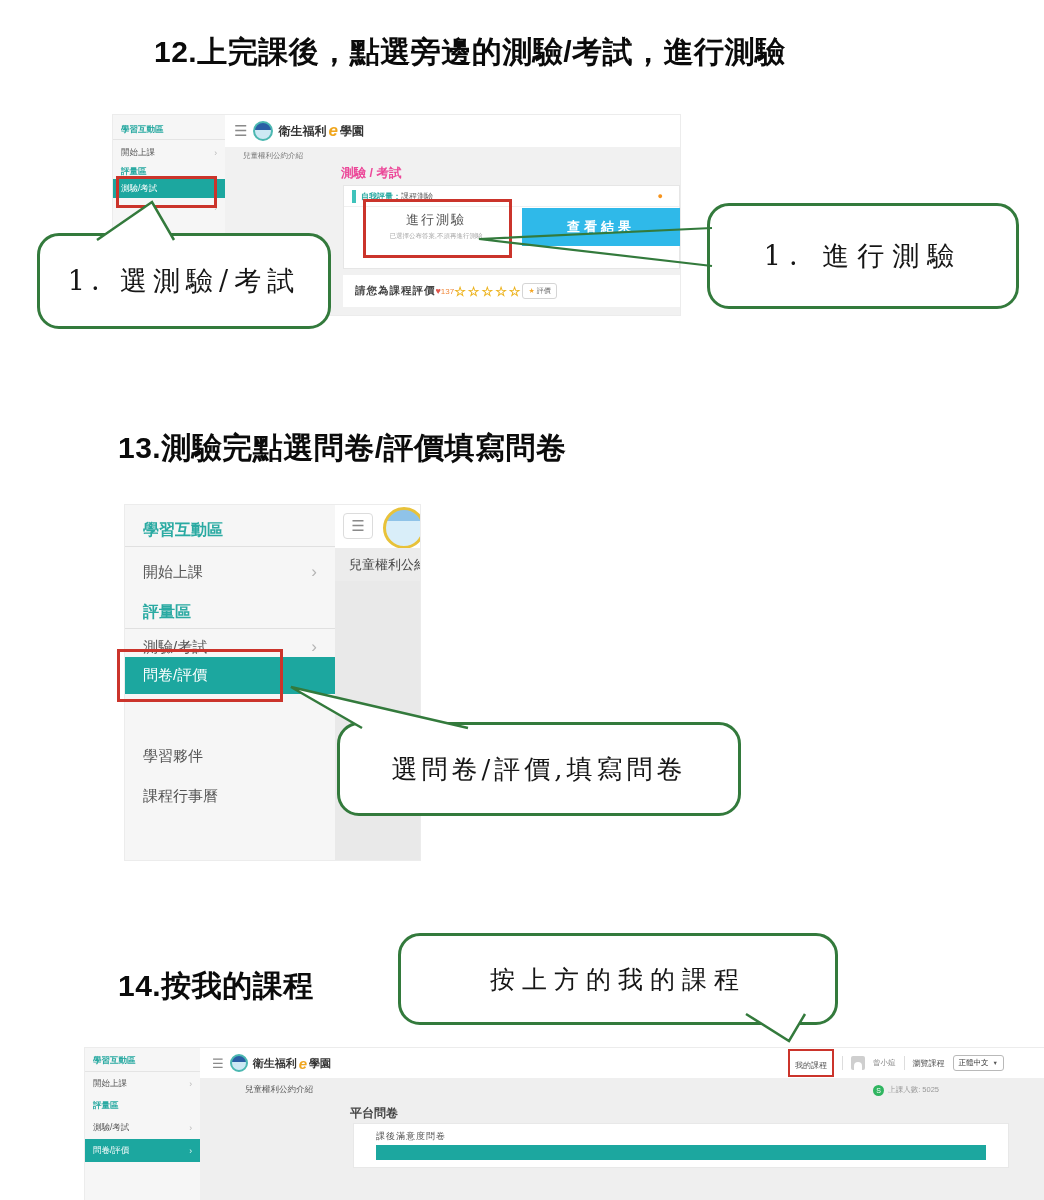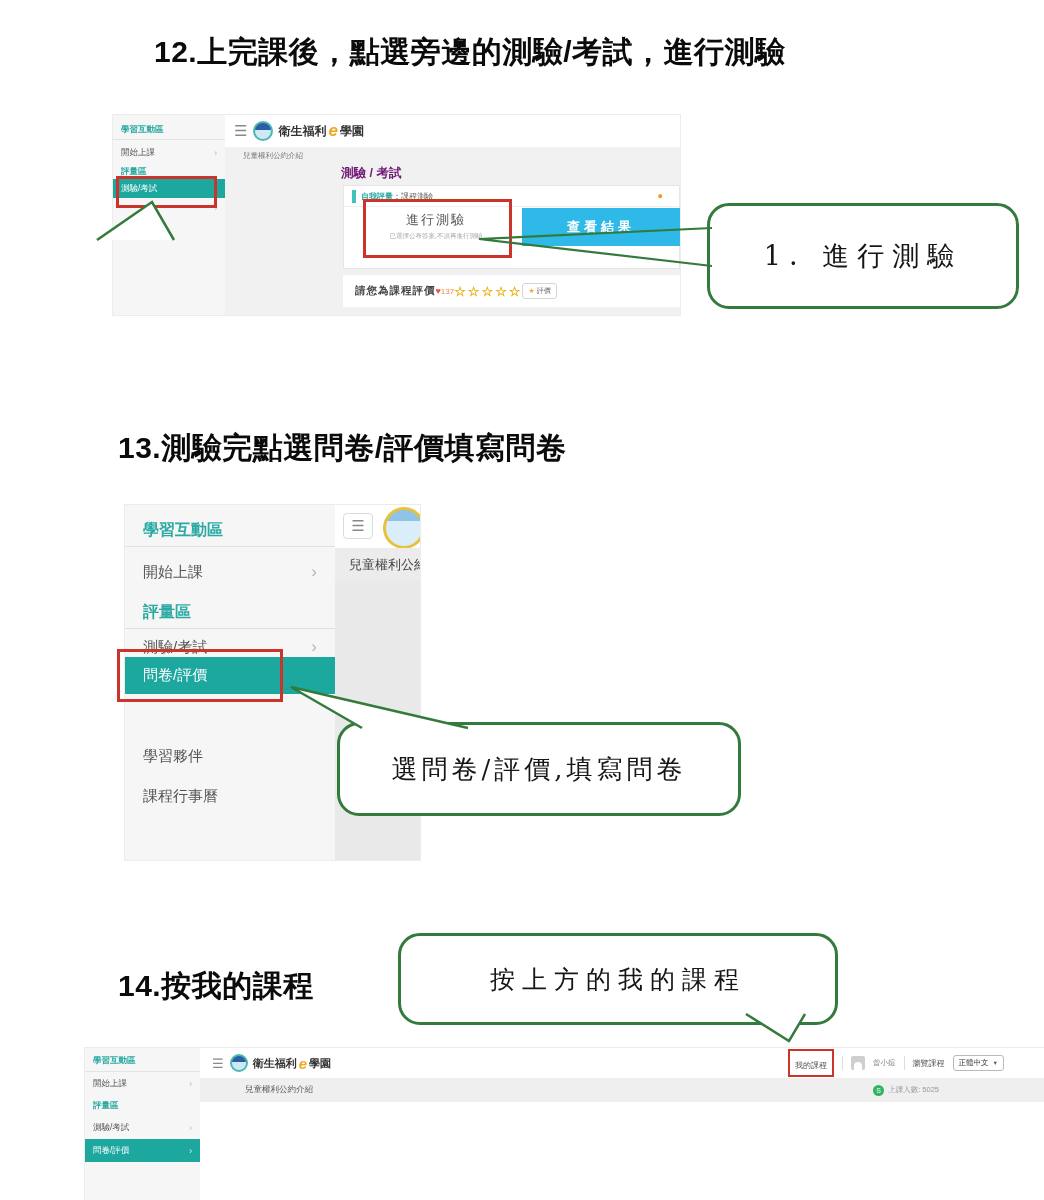--- a/index.html
+++ b/index.html
@@ -61,21 +61,21 @@
       <span class="ham" style="font-size:15px;">☰</span>
       <span class="logo" style="width:20px;height:20px;"></span>
       <span style="font-size:12px;font-weight:bold;color:#333;">衛生福利</span>
       <span class="ename" style="font-size:17px;margin:0 2px;">e</span>
       <span style="font-size:12px;font-weight:bold;color:#333;">學園</span>
     </div>
     <div style="position:absolute;left:112px;top:32px;right:0;height:18px;background:#f1f1f1;display:flex;align-items:center;">
       <span style="font-size:7.5px;color:#777;margin-left:18px;">兒童權利公約介紹</span>
     </div>
     <div style="position:absolute;left:112px;top:50px;right:0;bottom:0;background:#f1f1f1;"></div>
-    <div style="position:absolute;left:228px;top:50px;font-size:12.5px;font-weight:bold;color:#701a75;">測驗 / 考試</div>
+    <div style="position:absolute;left:228px;top:50px;font-size:12.5px;font-weight:bold;color:#ec4899;">測驗 / 考試</div>
     <div style="position:absolute;left:230px;top:70px;right:0;height:84px;background:#fff;border:1px solid #e6e6e6;box-sizing:border-box;">
       <div style="display:flex;align-items:center;height:20px;border-bottom:1px solid #f0f0f0;">
         <span style="width:4px;height:13px;background:#3fc3bb;margin-left:8px;margin-right:5px;"></span>
         <span style="font-size:8px;color:#2aaaa2;font-weight:bold;">自我評量：</span>
         <span style="font-size:8px;color:#666;">課程測驗</span>
         <span style="margin-left:auto;margin-right:16px;color:#f7941d;font-size:9px;">●</span>
       </div>
       <div style="position:absolute;left:22px;top:18px;width:140px;height:46px;text-align:center;">
         <div style="font-size:13px;color:#555;letter-spacing:2px;margin-top:7px;">進行測驗</div>
         <div style="font-size:6.5px;color:#a8a8a8;margin-top:3px;">已選擇公布答案,不須再進行測驗</div>
@@ -177,26 +177,34 @@
         </span>
       </span>
     </div>
     <div style="position:absolute;left:115px;top:30px;right:0;height:24px;background:#efefef;display:flex;align-items:center;">
       <span style="font-size:8.5px;color:#555;margin-left:45px;">兒童權利公約介紹</span>
       <span style="position:absolute;right:105px;display:flex;align-items:center;gap:4px;">
         <span class="dot" style="width:11px;height:11px;background:#2fb560;color:#fff;font-size:7px;display:flex;align-items:center;justify-content:center;">S</span>
         <span style="font-size:7.5px;color:#999;">上課人數: 5025</span>
       </span>
     </div>
+    <div style="position:absolute;left:115px;top:54px;right:0;bottom:0;background:#efefef;">
+      <div style="position:absolute;left:150px;top:3px;font-size:12px;font-weight:bold;color:#444;">平台問卷</div>
+      <div style="position:absolute;left:153px;top:21px;width:656px;height:45px;background:#fff;border:1px solid #e8e8e8;box-sizing:border-box;">
+        <div style="position:absolute;left:22px;top:6px;font-size:9px;color:#555;letter-spacing:1px;">課後滿意度問卷</div>
+        <div style="position:absolute;left:22px;right:22px;top:21px;height:15px;background:#1ca79f;"></div>
+      </div>
+    </div>
   </div>
 
   <div class="redbox" style="left:116px;top:176px;width:95px;height:26px;"></div>
   <div class="redbox" style="left:363px;top:199px;width:143px;height:53px;"></div>
   <div class="redbox" style="left:117px;top:649px;width:160px;height:47px;"></div>
 
+  <div class="bubble" style="left:37px;top:233px;width:288px;height:90px;font-size:27px;letter-spacing:6px;">1. 選測驗/考試</div>
   <div class="bubble" style="left:707px;top:203px;width:306px;height:100px;font-size:27px;letter-spacing:8px;">1. 進行測驗</div>
   <div class="bubble" style="left:337px;top:722px;width:398px;height:88px;font-size:26px;letter-spacing:4px;">選問卷/評價,填寫問卷</div>
   <div class="bubble" style="left:398px;top:933px;width:434px;height:86px;font-size:25px;letter-spacing:7px;">按上方的我的課程</div>
 
   <svg id="tails" width="1044" height="1200" viewBox="0 0 1044 1200">
     <path d="M97,240 L152,202 L174,240" fill="#ffffff" stroke="#337a3c" stroke-width="2.5"></path>
     <path d="M712,228 L479,239 L712,266" fill="none" stroke="#337a3c" stroke-width="2.2"></path>
     <path d="M468,728 L291,687 L362,728" fill="#ffffff" stroke="#337a3c" stroke-width="2.5"></path>
     <path d="M746,1014 L789,1041 L805,1014" fill="#ffffff" stroke="#337a3c" stroke-width="2.5"></path>
   </svg>

